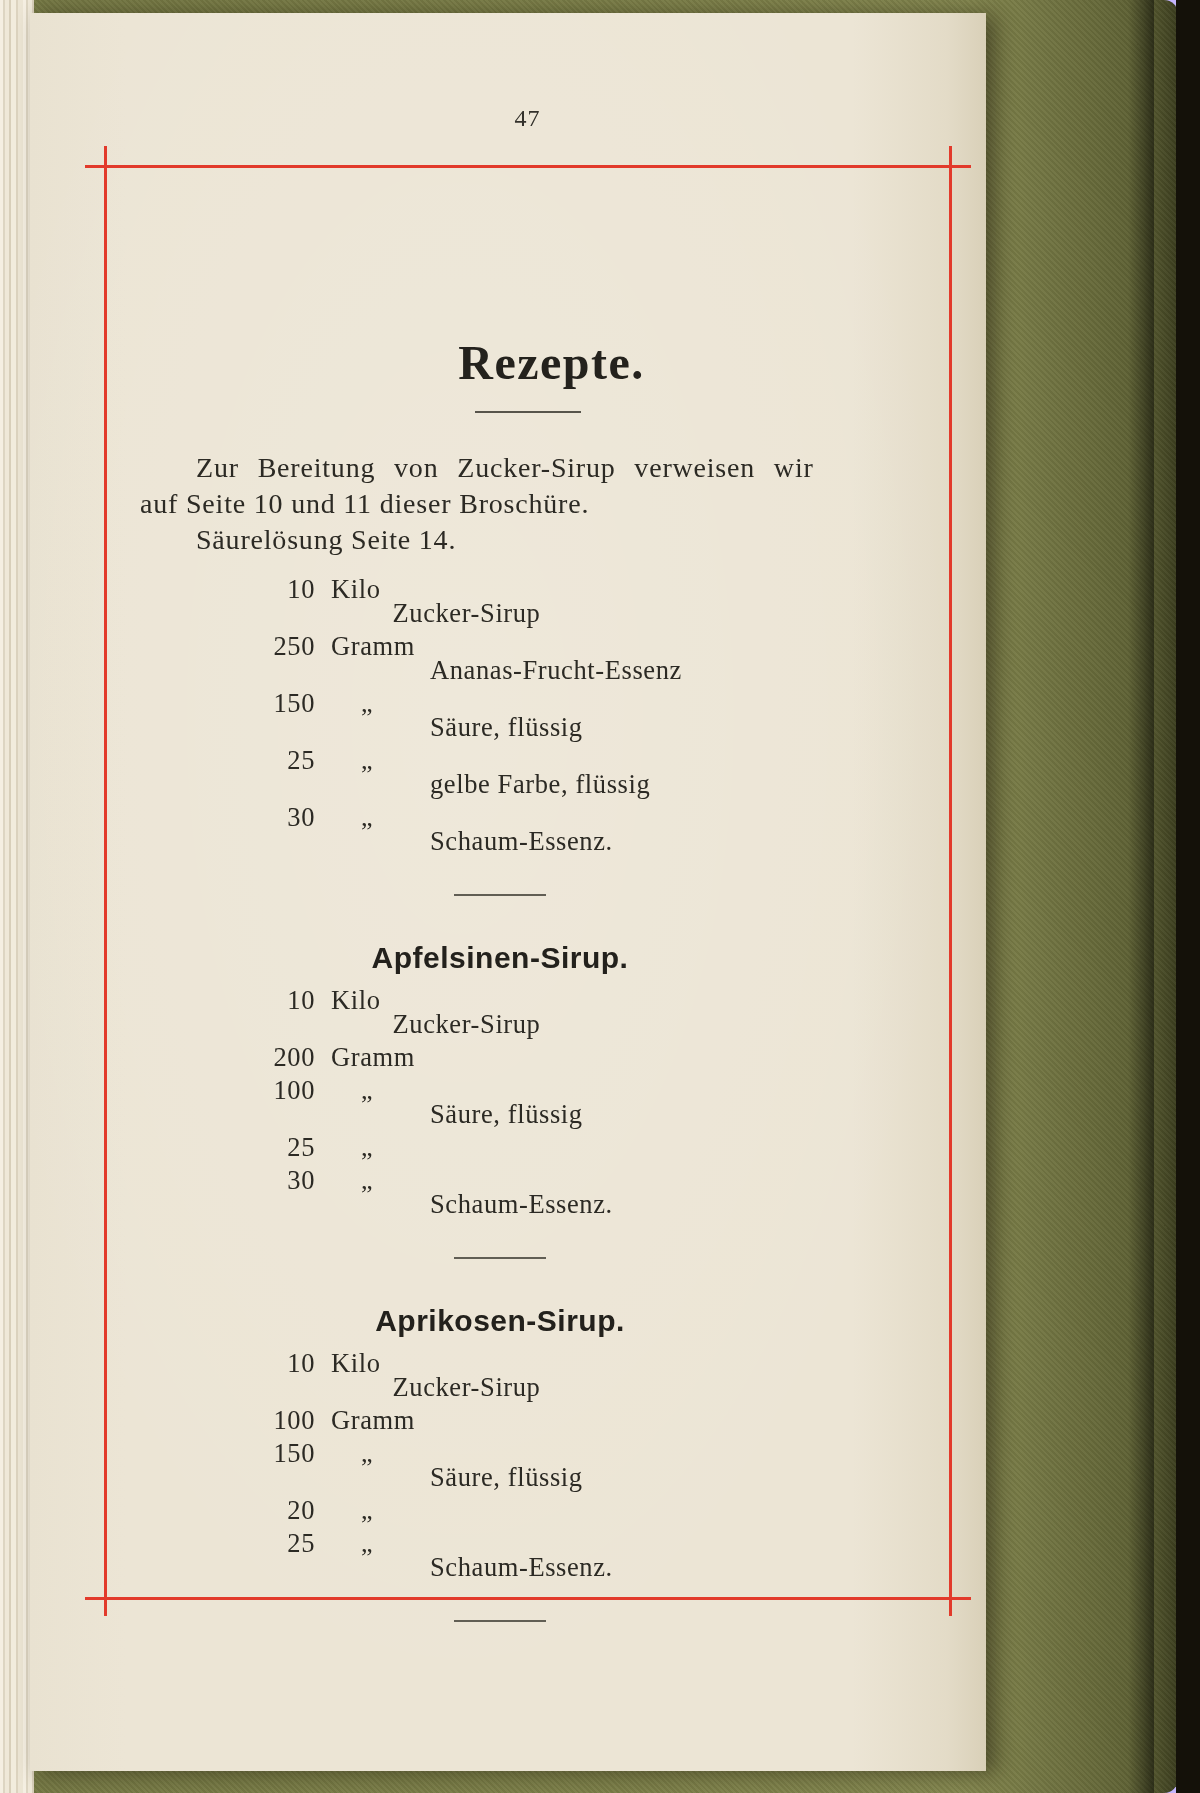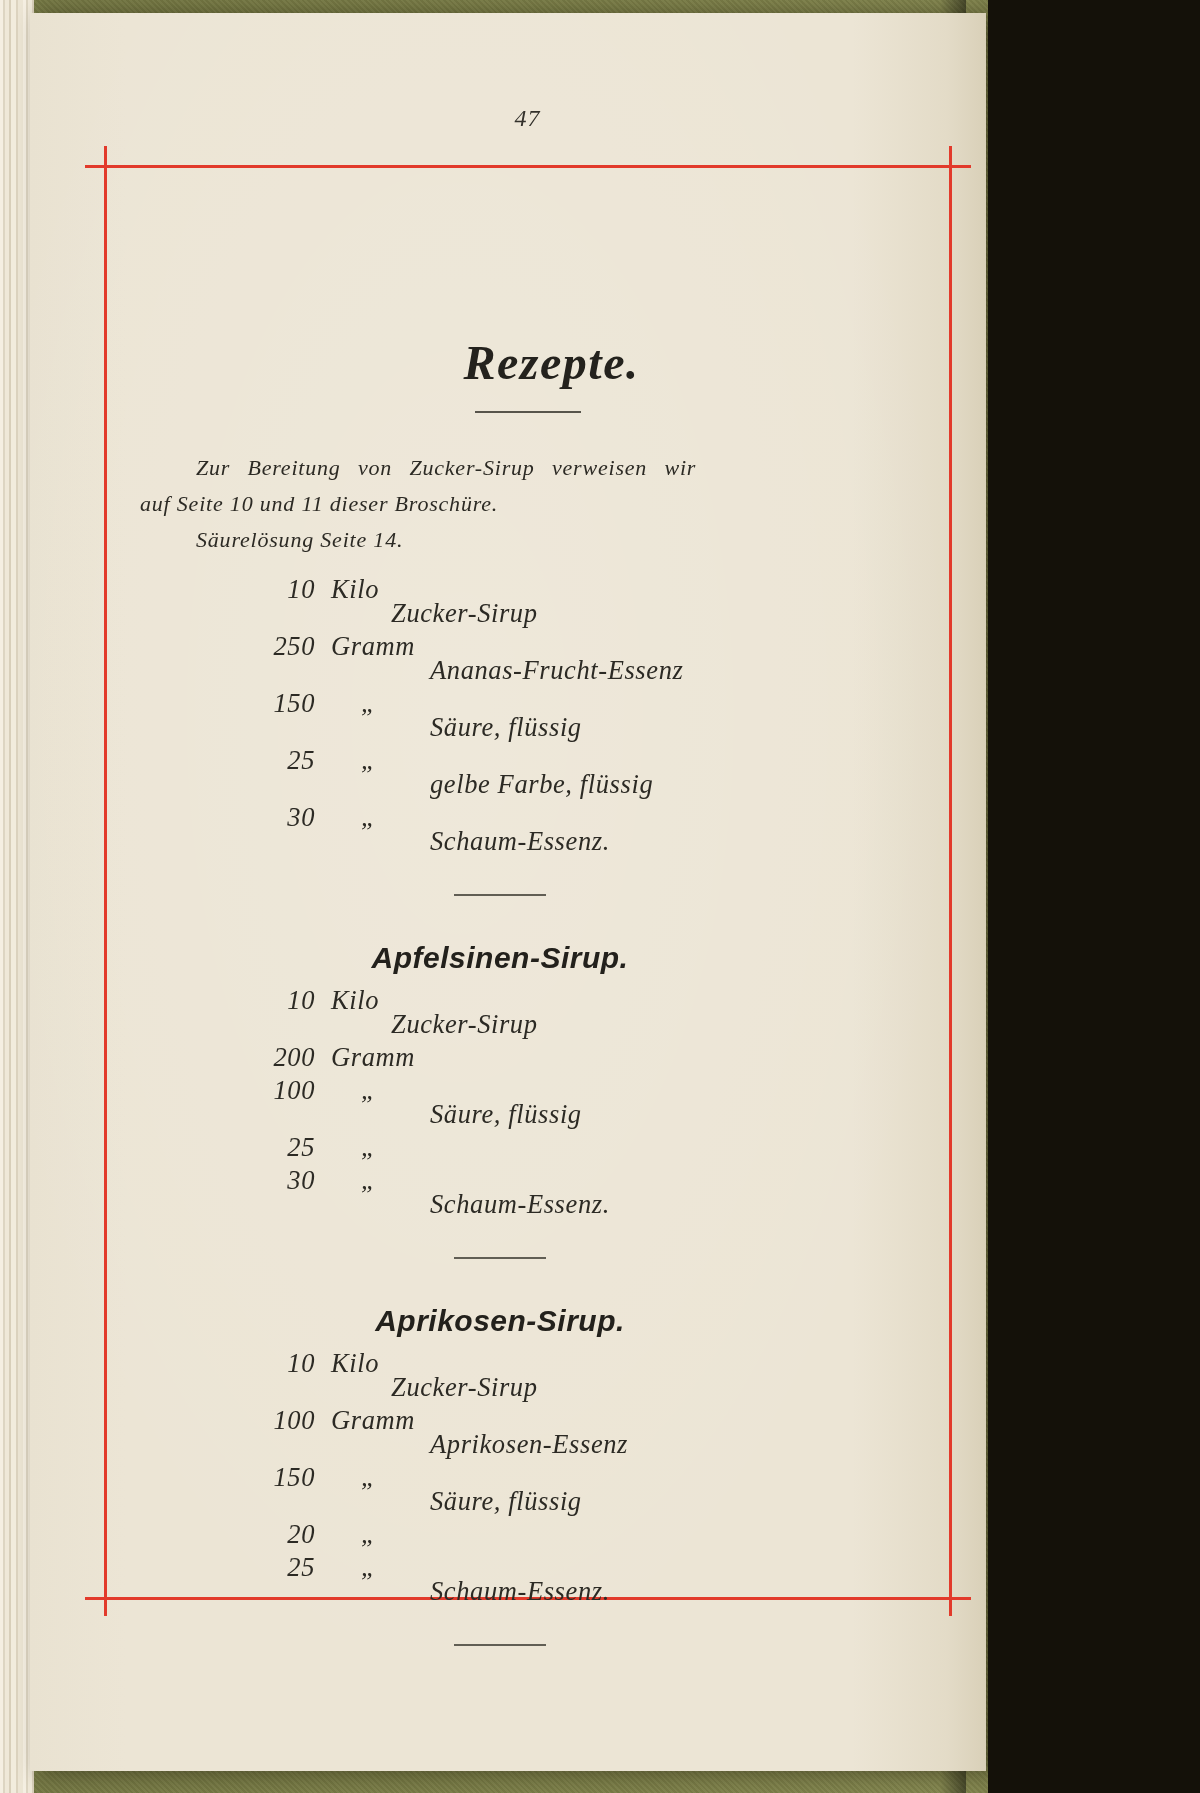--- a/index.html
+++ b/index.html
@@ -1,17 +1,17 @@
 <!DOCTYPE html>
 <html><head>
 <meta charset="utf-8">
 <style>
   html,body{margin:0;padding:0;background:#141109;}
-  .scene{position:relative;width:988px;height:1793px;overflow:hidden;
-         background:#c4b5fd;font-family:"Liberation Serif",serif;font-style:italic;}
+  .scene{position:relative;width:1176px;height:1793px;overflow:hidden;
+         background:#c4b5fd;font-family:"Liberation Serif",serif;}
 
   
   .cover{position:absolute;left:18px;top:0;width:1160px;height:1793px;
          background:
            repeating-linear-gradient(45deg, rgba(0,0,0,0.05) 0 2px, rgba(255,255,255,0.03) 2px 4px),
            linear-gradient(90deg,#767944 0%, #7d8049 55%, #83864e 82%, #5c5f33 97%, #3a3c1e 100%);
          border-radius:0 14px 14px 0;}
   .cover-shade{position:absolute;right:22px;top:0;width:26px;height:1793px;
          background:linear-gradient(90deg, rgba(0,0,0,0) 0%, rgba(0,0,0,0.45) 100%);}
 
@@ -38,21 +38,21 @@
   .fr-bottom{left:55px; top:1584px; width:886px;height:3px;}
   .fr-left  {left:74px; top:133px;  width:3px;  height:1470px;}
   .fr-right {left:919px;top:133px;  width:3px;  height:1470px;}
 
   .page-title{position:absolute;left:75px;top:322px;width:845px;text-align:center;
         font-size:48px;font-weight:700;letter-spacing:1.5px;color:#24221d;padding-left:24px;}
   .title-rule{position:absolute;left:75px;top:398px;width:845px;}
   .title-rule div{width:106px;margin:0 auto;border-top:2px solid #57544b;}
 
   .intro{position:absolute;left:110px;top:437px;width:786px;
-        font-size:22px;line-height:36px;letter-spacing:0.8px;color:#2c2a24;}
+        font-size:28px;line-height:36px;letter-spacing:0.8px;color:#2c2a24;}
   .intro .indent{padding-left:56px;}
   .intro .stretch{word-spacing:11px;}
 
   .recipes{position:absolute;left:105px;top:560px;width:760px;}
   .recipe-section{width:730px;}
   .recipe-title{font-family:"Liberation Sans",sans-serif;font-weight:700;
         font-size:30px;line-height:40px;letter-spacing:0.5px;color:#23211c;
         text-align:center;margin:42px 0 6px 0;}
   .recipe-section:first-child .recipe-title{margin-top:0;}
 
@@ -156,21 +156,20 @@
         <div class="recipe-section">
           <div class="recipe-title">Aprikosen-Sirup.</div>
           <div class="recipe-row">
             <span class="amt">10</span>
             <span class="unit flow">Kilo</span>
             <span class="item">Zucker-Sirup</span>
           </div>
           <div class="recipe-row">
             <span class="amt">100</span>
             <span class="unit col">Gramm</span>
-            <span class="item">Aprikosen-Essenz</span>
           </div>
           <div class="recipe-row">
             <span class="amt">150</span>
             <span class="unit col ditto"><span class="dmark">„</span></span>
             <span class="item">Säure, flüssig</span>
           </div>
           <div class="recipe-row">
             <span class="amt">20</span>
             <span class="unit col ditto"><span class="dmark">„</span></span>
           </div>

